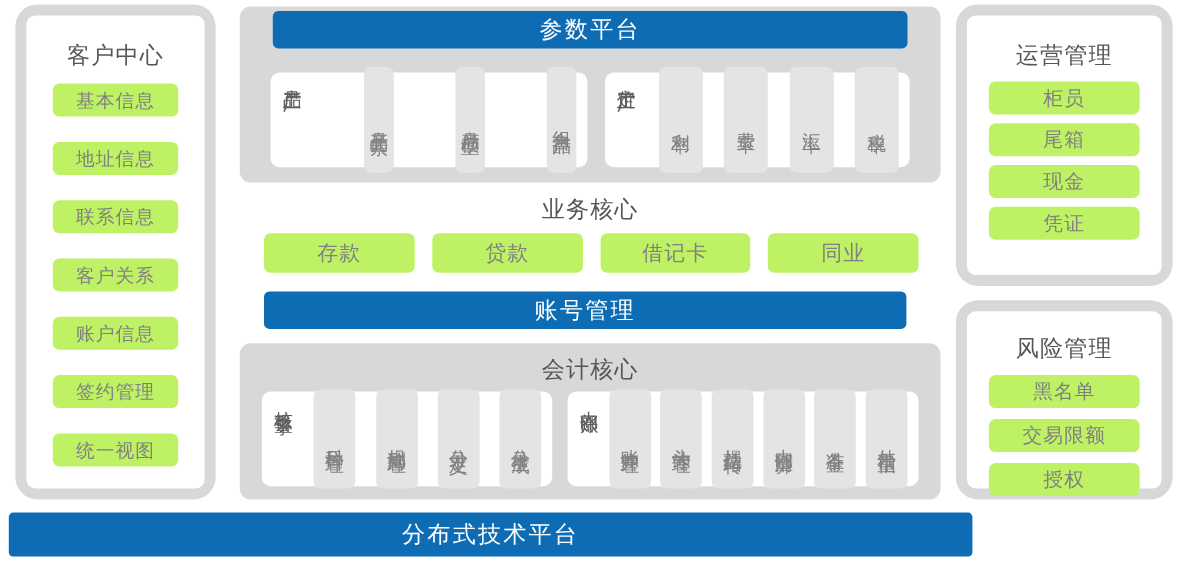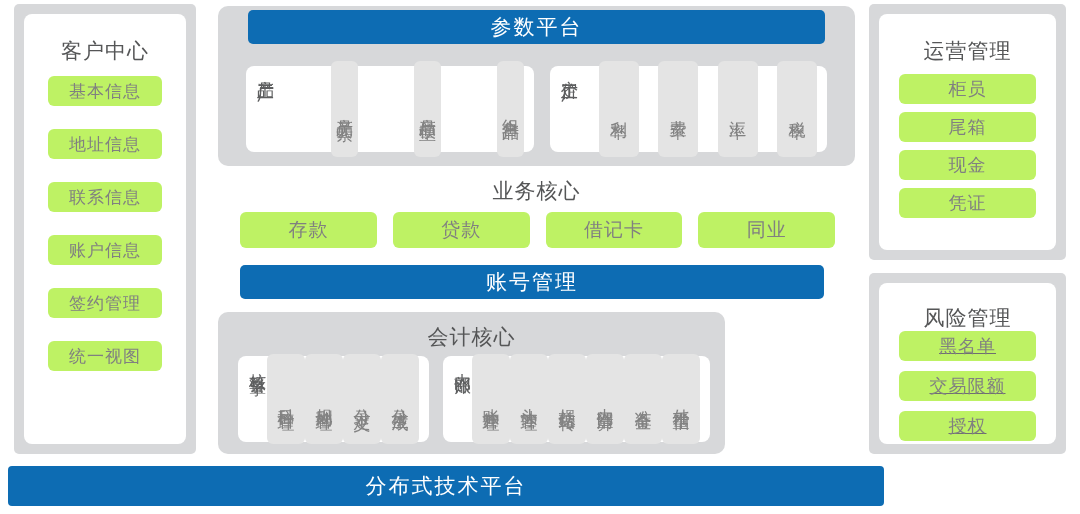--- a/index.html
+++ b/index.html
@@ -9,21 +9,21 @@
     font-family:"Liberation Sans","DejaVu Sans",sans-serif;
     color:#6f6f6f;
     overflow:hidden;
   }
   .canvas{position:relative;width:1080px;height:514px;}
 
   
   .frame{                       
     position:absolute;
     background:#d7d8da;
-    border-radius:5px;
+    border-radius:20px;
   }
   .frame > .inner{              
     position:absolute;
     inset:10px;
     background:#ffffff;
     border-radius:8px;
   }
   .panel-title{
     text-align:center;
     color:#555657;
@@ -95,54 +95,55 @@
   #pg-pricing .vlabel,#pg-pricing .vpill{height:84px;}
   #pg-pricing .vpill{width:30px;}
 
   
   #biz-title{position:absolute;left:218px;width:637px;top:180px;}
   #biz-pills{position:absolute;left:240px;top:212px;width:595px;display:flex;gap:16px;align-items:center;}
   #biz-pills .pill{flex:1;height:36px;font-size:19px;}
   #acct-bar{position:absolute;left:240px;top:265px;width:584px;height:34px;}
 
   
-  #acct-frame{left:218px;top:312px;width:507px;height:142px;border-radius:10px;background:#d7d8da;}
+  #acct-frame{left:218px;top:312px;width:637px;height:142px;border-radius:10px;background:#d7d8da;}
   #acct-title{position:absolute;left:0;right:0;top:14px;}
   #acct-groups{position:absolute;left:20px;right:20px;top:44px;bottom:12px;display:flex;gap:14px;}
   #ag-engine{width:244px;justify-content:space-between;}
   #ag-internal{flex:1;justify-content:space-between;}
   #acct-groups .vlabel,#acct-groups .vpill{height:78px;}
   #acct-groups .vpill{width:28px;}
 
   
   #ops-frame{left:869px;top:4px;width:197px;height:256px;}
   #ops-title{position:absolute;left:0;right:0;top:26px;}
   .ops-list{position:absolute;left:20px;right:20px;top:60px;}
   .ops-list .pill{height:30px;margin-bottom:8px;font-size:18px;}
 
   #risk-frame{left:869px;top:273px;width:197px;height:181px;}
   #risk-title{position:absolute;left:0;right:0;top:24px;}
-  .risk-list{position:absolute;left:20px;right:20px;top:48px;text-decoration:underline;}
+  .risk-list{position:absolute;left:20px;right:20px;top:58px;}
   .risk-list .pill{height:30px;margin-bottom:10px;font-size:18px;}
 
   
   #tech-bar{position:absolute;left:8px;top:466px;width:876px;height:40px;border-radius:4px;font-size:21px;}
 </style>
 </head>
 <body>
 
 <div class="canvas">
 
   <div class="frame" id="cust-frame">
     <div class="inner">
       <div class="panel-title" id="cust-title">客户中心</div>
       <div class="cust-list">
         <div class="pill">基本信息</div>
         <div class="pill">地址信息</div>
         <div class="pill">联系信息</div>
+        <div class="pill">客户关系</div>
         <div class="pill">账户信息</div>
         <div class="pill">签约管理</div>
         <div class="pill">统一视图</div>
       </div>
     </div>
   </div>
 
   <div class="frame" id="param-frame">
     <div class="bluebar" id="param-bar">参数平台</div>
     <div id="param-groups">

